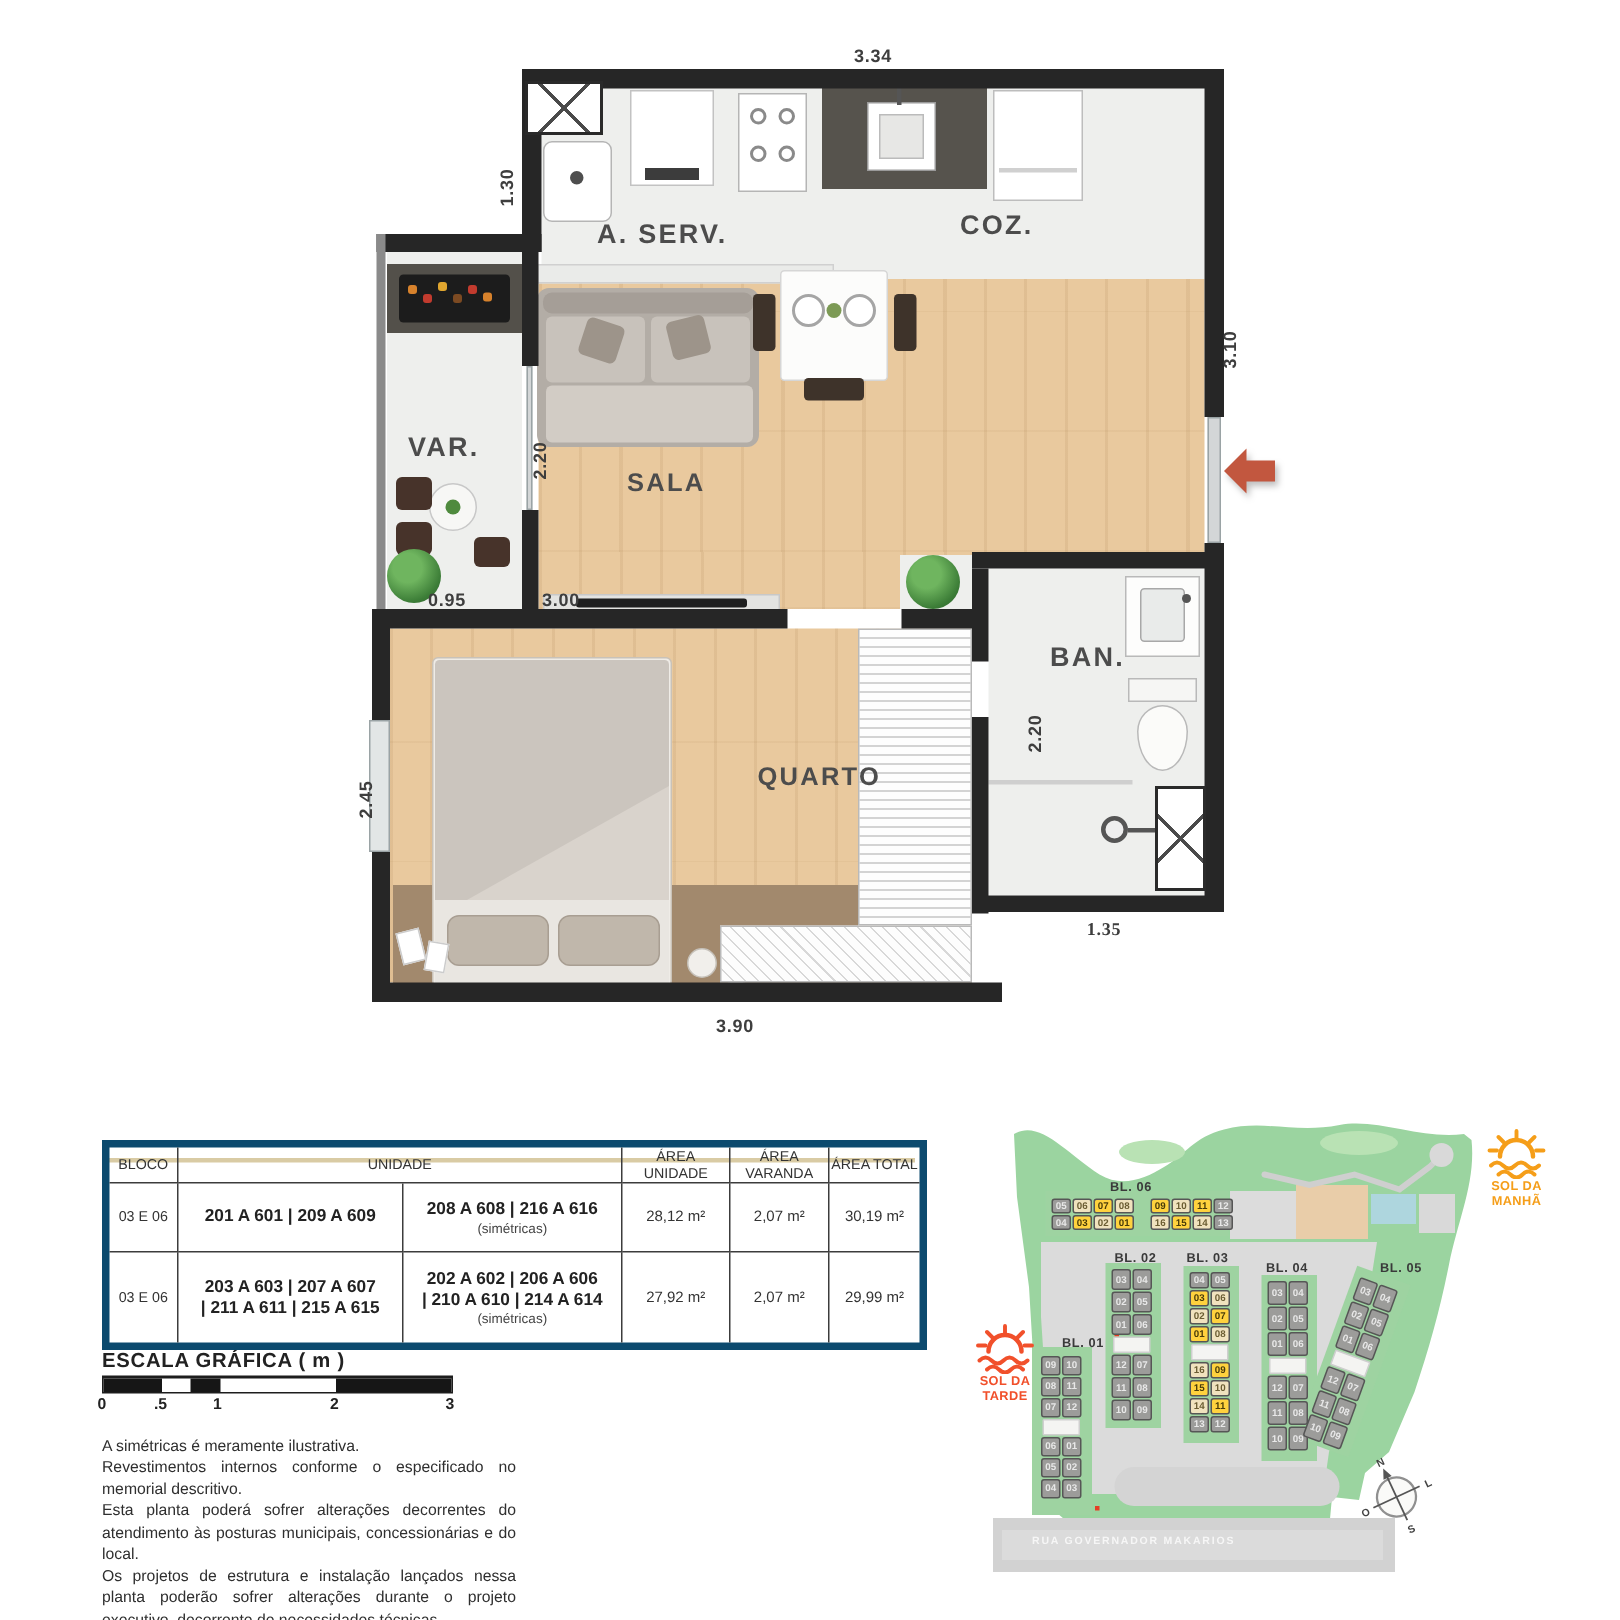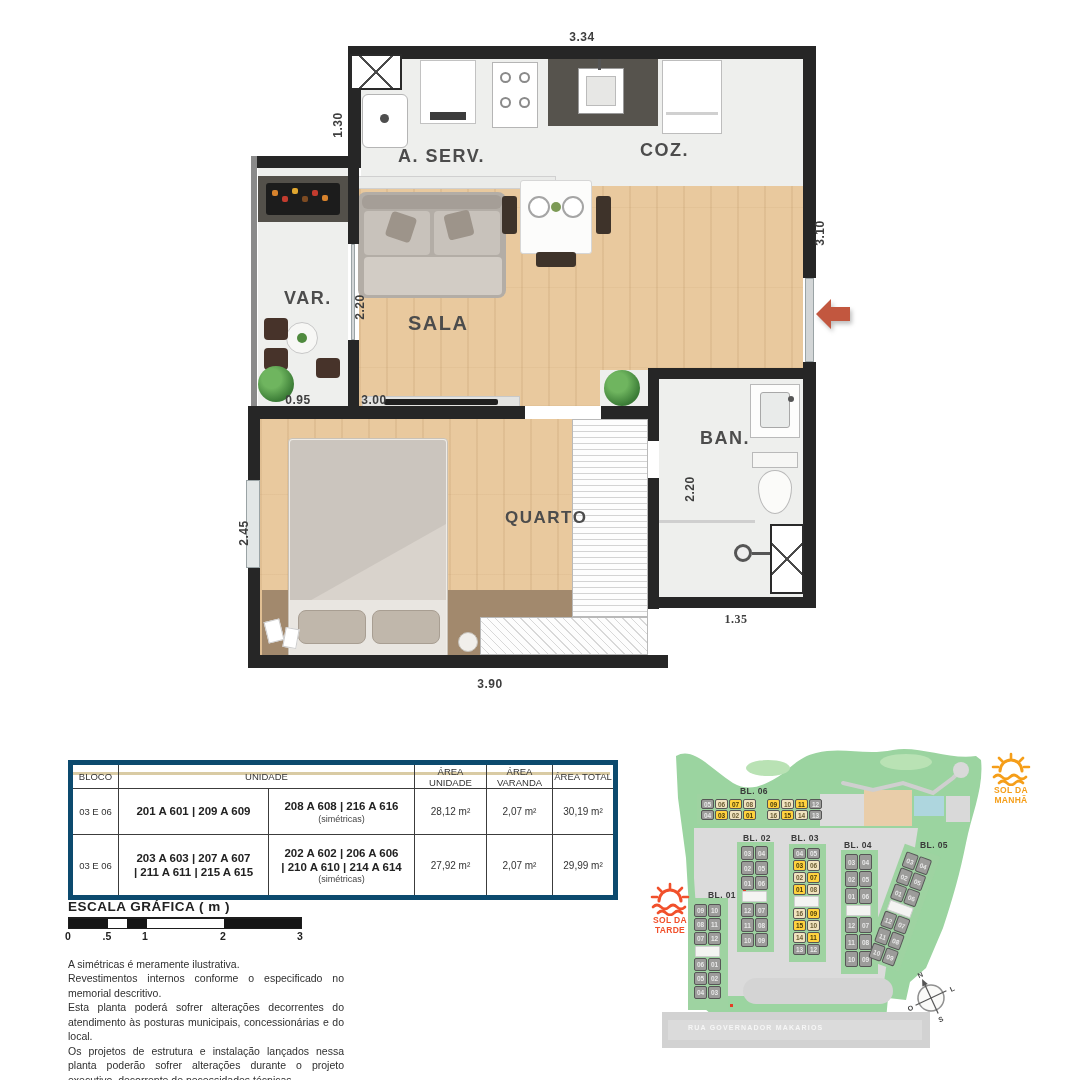--- a/index.html
+++ b/index.html
@@ -178,22 +178,22 @@
     <div class="furn" style="left:734px;top:544px;width:18px;height:18px;border:3px solid #555;border-radius:50%;background:#eee;"></div>
     <div class="furn" style="left:752px;top:552px;width:30px;height:3px;background:#555;"></div>
     <div class="xbox" style="left:770px;top:524px;width:34px;height:70px;"></div>
 
     <svg style="position:absolute;left:816px;top:296px;z-index:45;filter:drop-shadow(2px 3px 2px rgba(0,0,0,.25));" width="34" height="36" viewBox="0 0 34 36">
       <polygon points="0,18 15,3 15,11 34,11 34,25 15,25 15,33" fill="#c2573f"></polygon>
     </svg>
 
     <div class="room-label" style="left:398px;top:146px;">A. SERV.</div>
     <div class="room-label" style="left:640px;top:140px;">COZ.</div>
-    <div class="room-label" style="left:284px;top:288px;text-align:right;">VAR.</div>
-    <div class="room-label" style="left:408px;top:312px;font-size:20px;">SALA</div>
+    <div class="room-label" style="left:272px;top:288px;text-align:right;">VAR.</div>
+    <div class="room-label" style="left:418px;top:312px;font-size:17px;">SALA</div>
     <div class="room-label" style="left:505px;top:508px;font-size:17px;">QUARTO</div>
     <div class="room-label" style="left:700px;top:428px;">BAN.</div>
 
     <div class="dim" style="left:560px;top:30px;">3.34</div>
     <div class="dim v" style="left:316px;top:118px;">1.30</div>
     <div class="dim v" style="left:798px;top:226px;">3.10</div>
     <div class="dim v" style="left:338px;top:300px;">2.20</div>
     <div class="dim" style="left:278px;top:393px;width:40px;">0.95</div>
     <div class="dim" style="left:354px;top:393px;width:40px;">3.00</div>
     <div class="dim v" style="left:222px;top:526px;">2.45</div>

